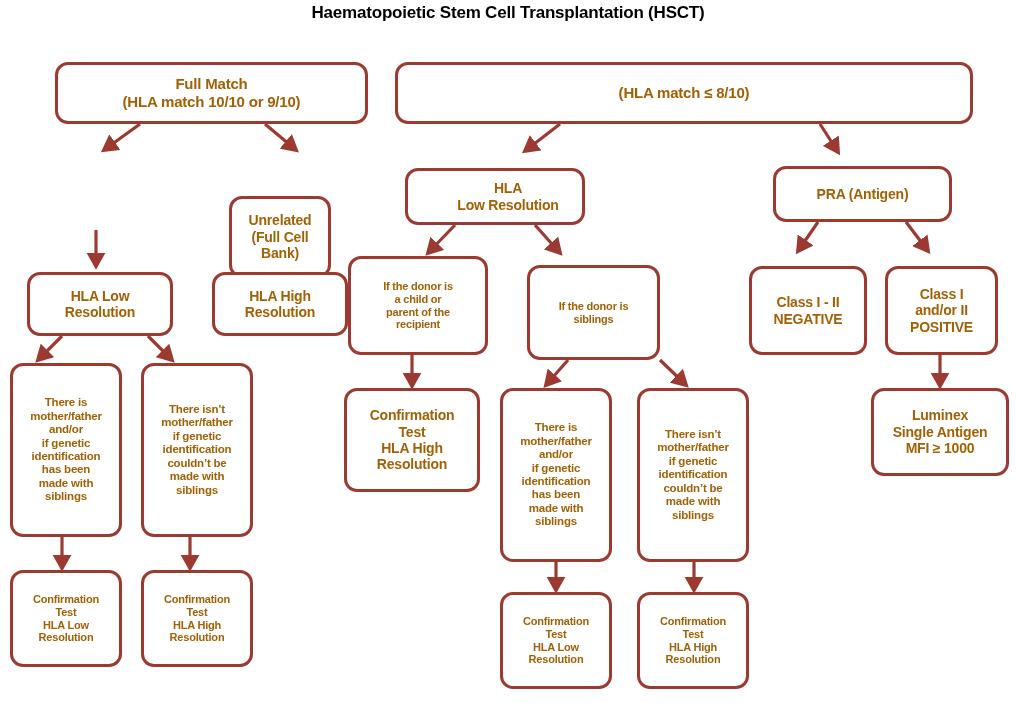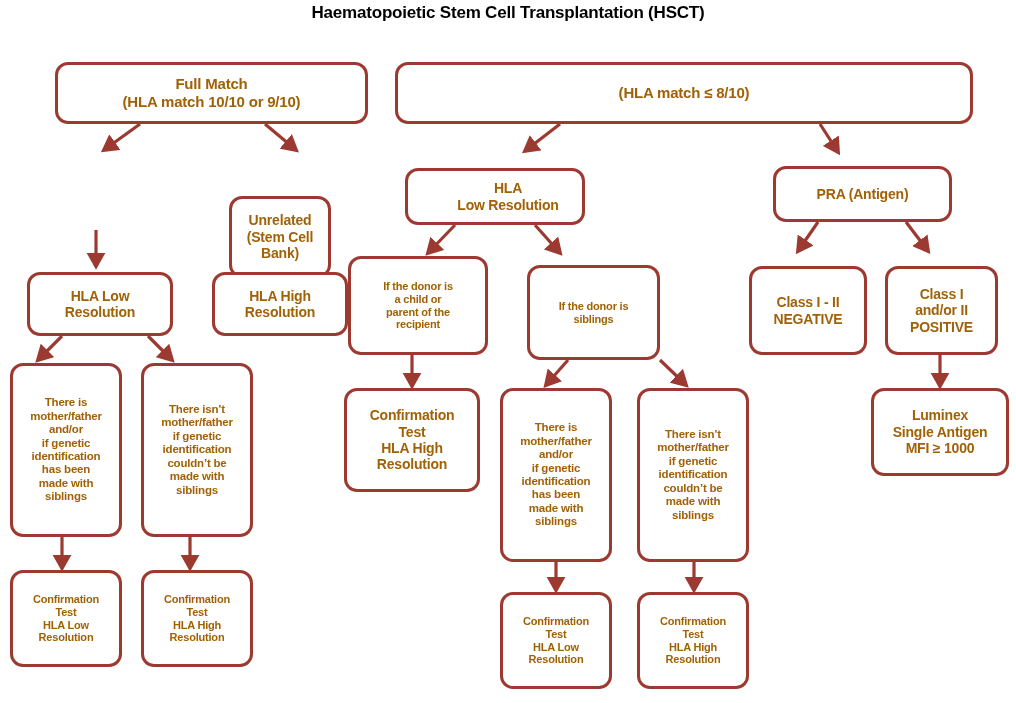--- a/index.html
+++ b/index.html
@@ -127,21 +127,21 @@
   <div class="node fs15" style="left:395px; top:62px; width:578px; height:62px;">
     <span class="lines">
       <span class="ln">(HLA match ≤  8/10)</span>
     </span>
   </div>
 
 
   <div class="node fs14" style="left:229px; top:152px; width:102px; height:82px;margin-top:44px;">
     <span class="lines">
       <span class="ln">Unrelated</span>
-      <span class="ln">(Stem Cell</span>
+      <span class="ln">(Full Cell</span>
       <span class="ln">Bank)</span>
     </span>
   </div>
 
   <div class="node fs14" style="left:405px; top:168px; width:180px; height:57px;padding-left:30px;">
     <span class="lines">
       <span class="ln">HLA</span>
       <span class="ln">Low Resolution</span>
     </span>
   </div>

